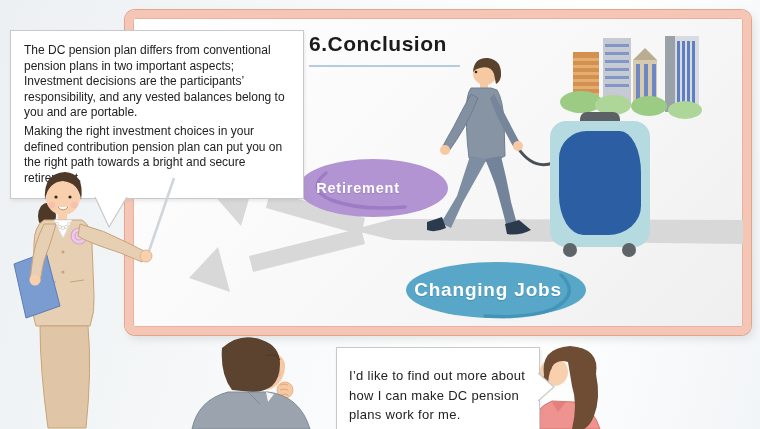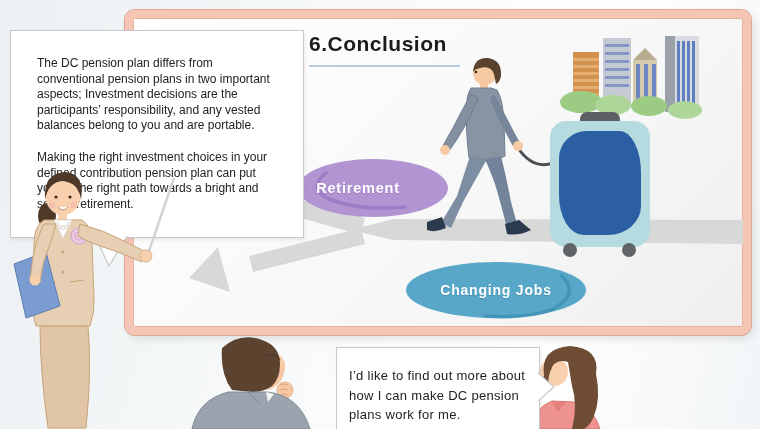--- a/index.html
+++ b/index.html
@@ -20,21 +20,21 @@
   .board-title{
     position:absolute;left:176px;top:14px;
     font-size:21px;font-weight:bold;color:#1b1b1b;letter-spacing:.5px;
   }
   .title-underline{position:absolute;left:176px;top:47px;width:151px;height:2px;background:#b4cbe0;}
   .oval-label{
     position:absolute;color:#ffffff;font-weight:bold;text-align:center;
     letter-spacing:.8px;text-shadow:0 1px 1px rgba(90,60,130,.25);
   }
   .lbl-retirement{left:150px;top:140px;width:150px;height:60px;line-height:60px;font-size:14.5px;}
-  .lbl-changing{left:268px;top:242px;width:190px;height:60px;line-height:60px;font-size:14px;
+  .lbl-changing{left:260px;top:242px;width:190px;height:60px;line-height:60px;font-size:19px;
     text-shadow:0 1px 1px rgba(30,90,120,.3);}
   
   .suitcase{position:absolute;left:417px;top:94px;width:100px;height:148px;z-index:2;}
   .suitcase .handle{position:absolute;left:30px;top:0;width:40px;height:16px;background:#5c6166;border-radius:7px 7px 0 0;}
   .suitcase .case-body{position:absolute;left:0;top:9px;width:100px;height:126px;background:#b5dbe0;border-radius:16px;}
   .suitcase .case-panel{
     position:absolute;left:9px;top:19px;width:82px;height:104px;background:#2b5ea3;
     border-radius:34% 26% 40% 30% / 26% 40% 28% 38%;
   }
   .suitcase .pension-label{
@@ -42,21 +42,21 @@
     color:#fff;font-weight:bold;font-size:13.5px;line-height:1.25;letter-spacing:.3px;
   }
   .suitcase .wheel{position:absolute;top:131px;width:14px;height:14px;border-radius:50%;background:#5f6468;}
   .wheel-left{left:13px;} .wheel-right{left:72px;}
   
   .bubble{
     position:absolute;background:#ffffff;border:1px solid #c9c9c9;
     color:#222;box-shadow:1px 2px 3px rgba(150,150,150,.18);
   }
   .presenter-bubble{left:10px;top:30px;width:272px;padding:9px 10px;font-size:12px;line-height:1.3;z-index:4;}
-  .presenter-bubble p{margin:16px;}
+  .presenter-bubble p{margin:3px;}
   .bubble-tail-down{position:absolute;left:82px;top:100%;margin-top:-1px;width:36px;height:31px;}
   .audience-bubble{left:336px;top:347px;width:178px;padding:18px 12px;font-size:13px;line-height:1.5;letter-spacing:.3px;z-index:4;}
   .bubble-tail-right{position:absolute;left:100%;margin-left:-1px;top:24px;width:18px;height:30px;}
   
   .presenter-woman{position:absolute;left:0;top:160px;z-index:5;}
   .listener-man{position:absolute;left:188px;top:334px;z-index:3;}
   .listener-woman{position:absolute;left:516px;top:342px;z-index:3;}
 </style>
 </head>
 <body>

